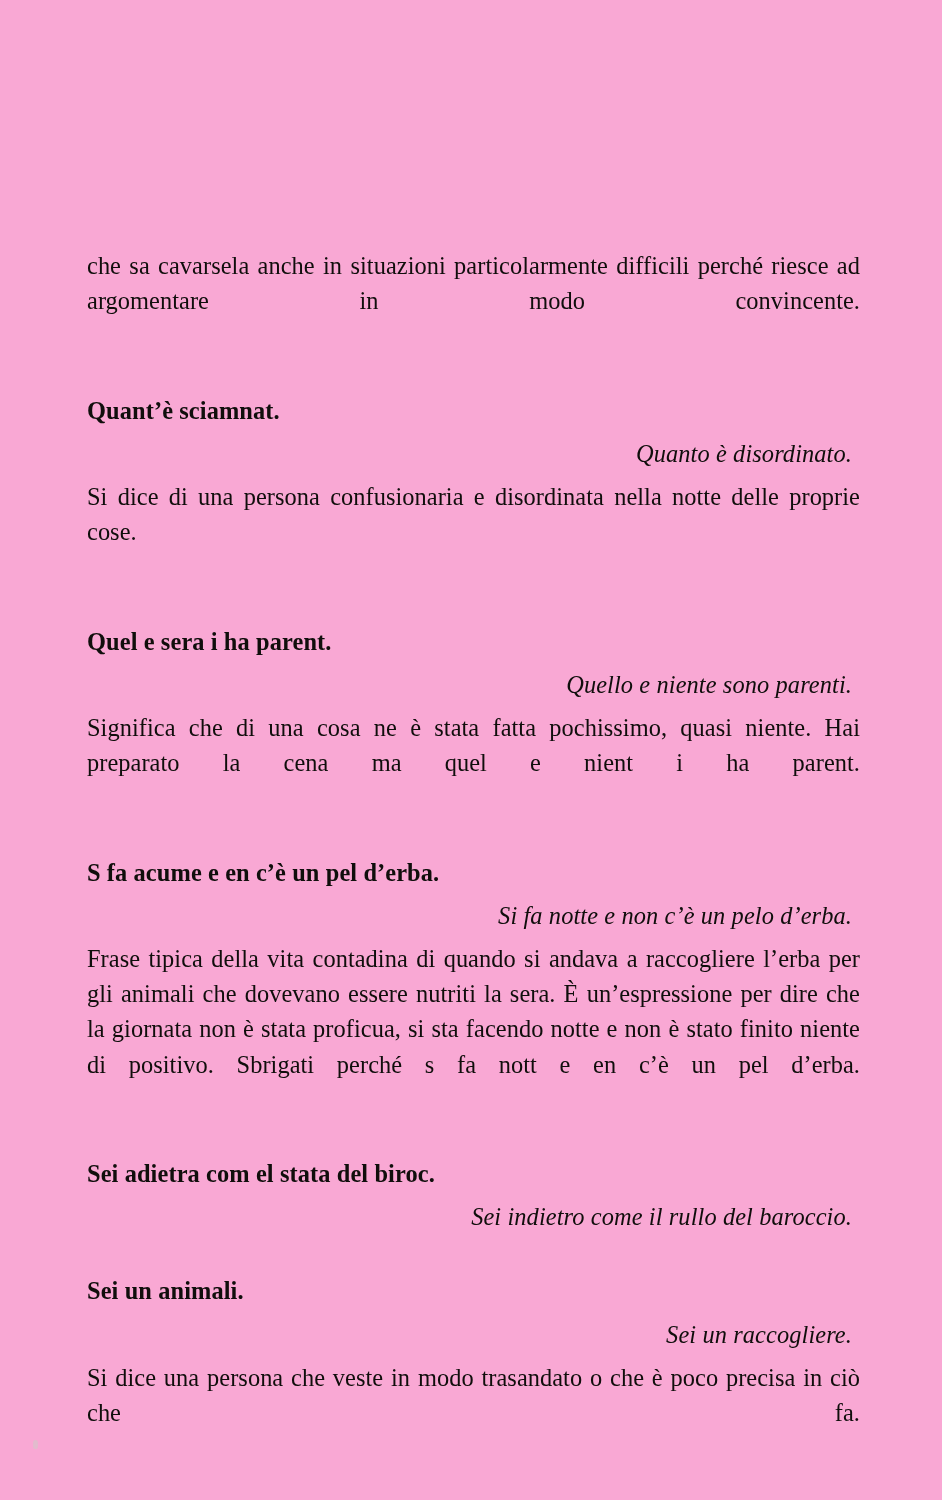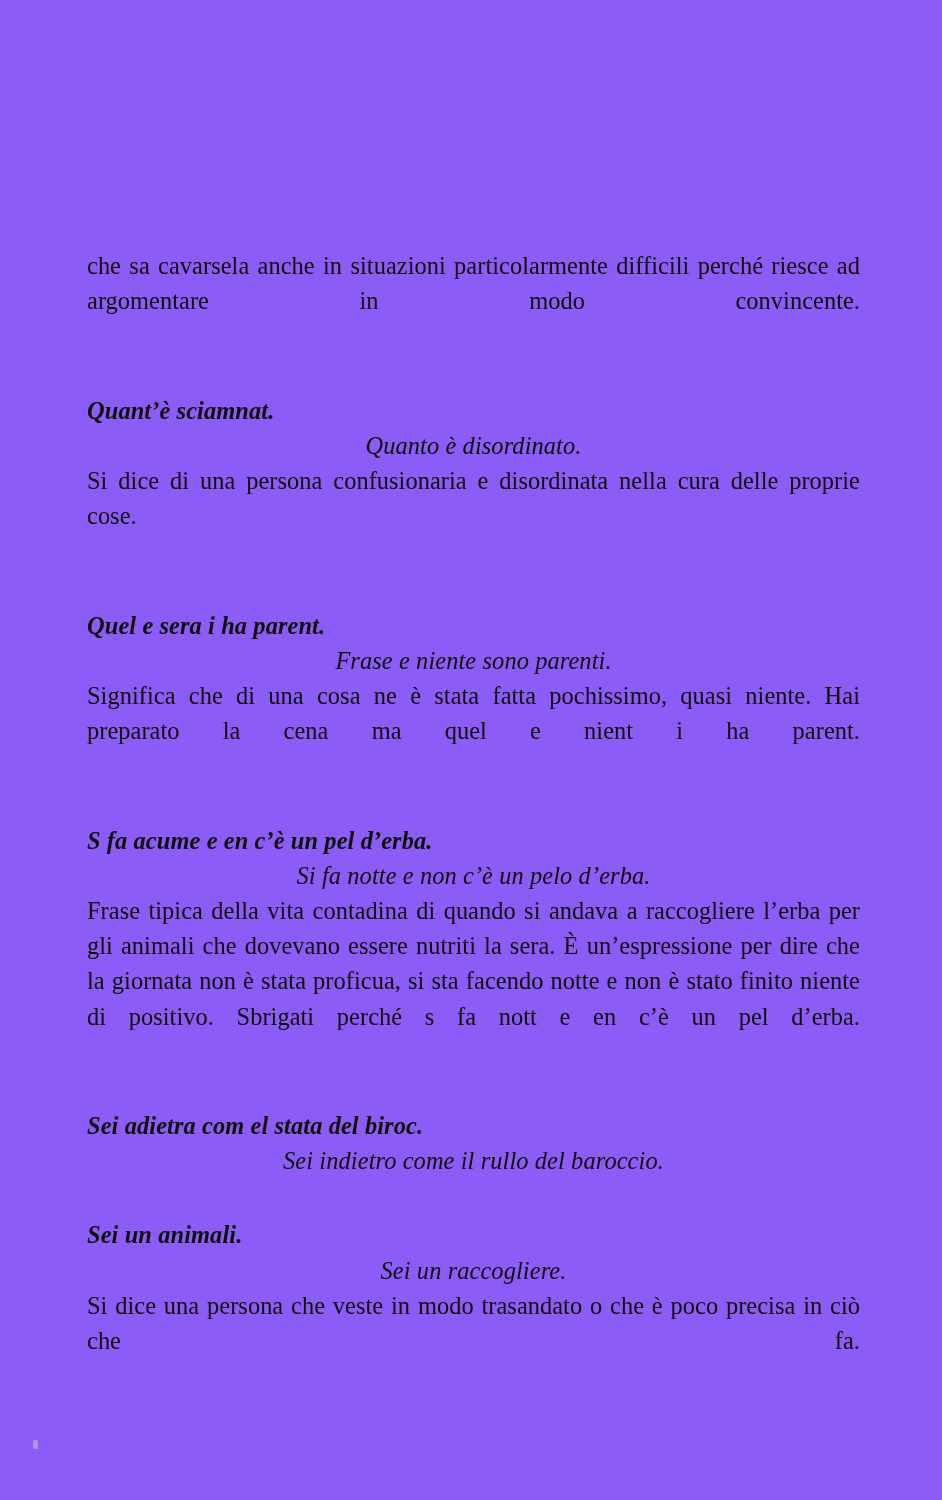--- a/index.html
+++ b/index.html
@@ -13,21 +13,21 @@
     position: relative;
     overflow: hidden;
     font-family: "Liberation Serif", "DejaVu Serif", serif;
     color: #100e0c;
   }
 
   
   .page {
     position: absolute;
     inset: 0;
-    background: #8b5cf6;
+    background: #f9a8d4;
   }
 
   
   .textblock {
     position: absolute;
     left: 87px;
     top: 248px;
     width: 773px;
   }
 
@@ -58,30 +58,29 @@
     margin-top: 0;
   }
 
   .lemma {
     font-weight: bold;
     font-size: 24.4px;
     line-height: 35.2px;
     text-align: left;
     letter-spacing: 0.1px;
     margin: 0;
-    font-style: italic;
   }
 
   .gloss {
     font-style: italic;
     font-size: 24.4px;
     line-height: 35.2px;
-    text-align: center;
+    text-align: right;
     letter-spacing: 0.1px;
-    margin: 0;
+    margin: 8px;
   }
 
   .explain {
     margin: 0;
   }
 
   
   .intro {
     margin: 0;
   }
@@ -103,26 +102,26 @@
 
 <div class="page">
 
   <div class="textblock">
 
     <p class="para intro">che sa cavarsela anche in situazioni particolarmente difficili perché riesce ad argomentare in modo convincente.</p>
 
     <div class="entry">
       <p class="lemma">Quant’è sciamnat.</p>
       <p class="gloss">Quanto è disordinato.</p>
-      <p class="para explain">Si dice di una persona confusionaria e disordinata nella cura delle proprie cose.</p>
+      <p class="para explain">Si dice di una persona confusionaria e disordinata nella notte delle proprie cose.</p>
     </div>
 
     <div class="entry">
       <p class="lemma">Quel e sera i ha parent.</p>
-      <p class="gloss">Frase e niente sono parenti.</p>
+      <p class="gloss">Quello e niente sono parenti.</p>
       <p class="para explain">Significa che di una cosa ne è stata fatta pochissimo, quasi niente. Hai preparato la cena ma quel e nient i ha parent.</p>
     </div>
 
     <div class="entry">
       <p class="lemma">S fa acume e en c’è un pel d’erba.</p>
       <p class="gloss">Si fa notte e non c’è un pelo d’erba.</p>
       <p class="para explain">Frase tipica della vita contadina di quando si andava a raccogliere l’erba per gli animali che dovevano essere nutriti la sera. È un’espressione per dire che la giornata non è stata proficua, si sta facendo notte e non è stato finito niente di positivo. Sbrigati perché s fa nott e en c’è un pel d’erba.</p>
     </div>
 
     <div class="entry">

